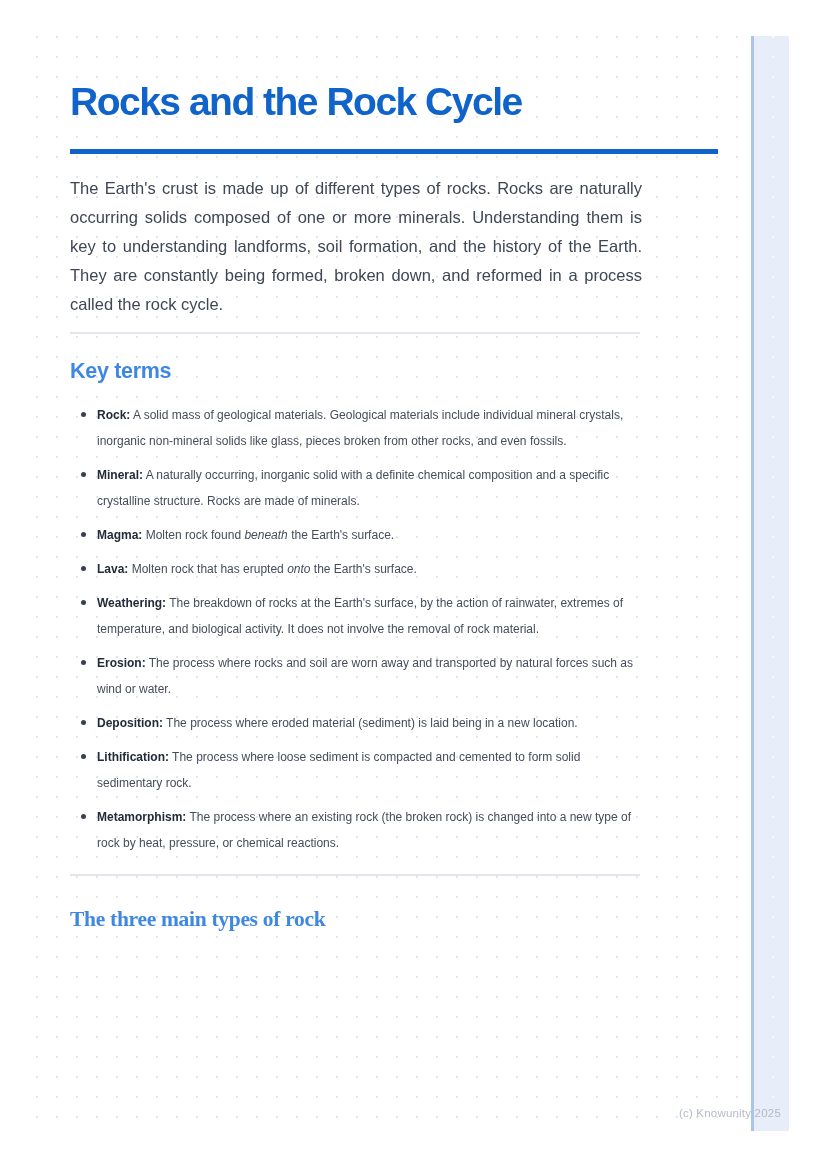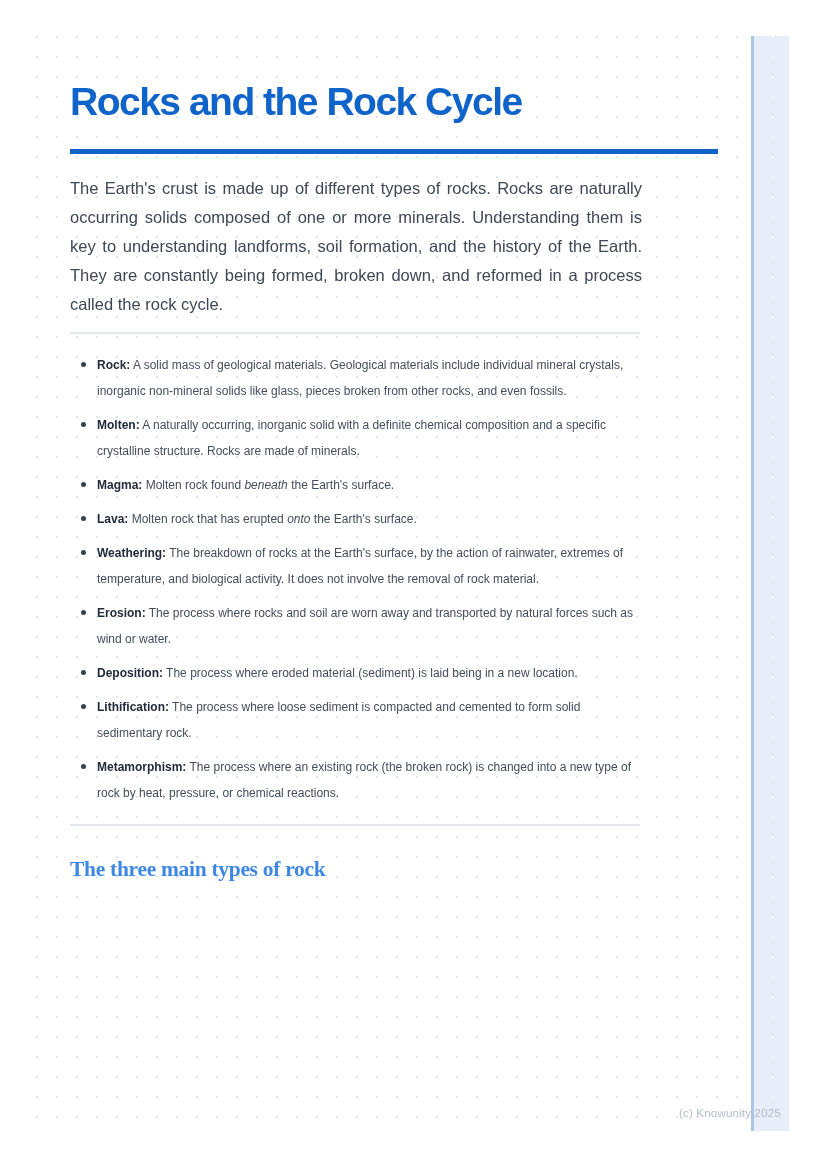--- a/index.html
+++ b/index.html
@@ -74,24 +74,25 @@
 
   <div class="content">
 
     <h1 class="page-title">Rocks and the Rock Cycle</h1>
     <div class="title-rule"></div>
 
     <p class="intro">The Earth's crust is made up of different types of rocks. Rocks are naturally occurring solids composed of one or more minerals. Understanding them is key to understanding landforms, soil formation, and the history of the Earth. They are constantly being formed, broken down, and reformed in a process called the rock cycle.</p>
 
     <div class="divider divider-1"></div>
 
+    <h2 class="section-heading keyterms-heading">Key terms</h2>
 
     <ul class="terms">
       <li><span class="term-label">Rock:</span><span class="term-def"> A solid mass of geological materials. Geological materials include individual mineral crystals, inorganic non-mineral solids like glass, pieces broken from other rocks, and even fossils.</span><em class="term-italic"></em><span class="term-def"></span></li>
-      <li><span class="term-label">Molten:</span><span class="term-def"> A naturally occurring, inorganic solid with a definite chemical composition and a specific crystalline structure. Rocks are made of minerals.</span><em class="term-italic"></em><span class="term-def"></span></li>
+      <li><span class="term-label">Mineral:</span><span class="term-def"> A naturally occurring, inorganic solid with a definite chemical composition and a specific crystalline structure. Rocks are made of minerals.</span><em class="term-italic"></em><span class="term-def"></span></li>
       <li><span class="term-label">Magma:</span><span class="term-def"> Molten rock found </span><em class="term-italic">beneath</em><span class="term-def"> the Earth's surface.</span></li>
       <li><span class="term-label">Lava:</span><span class="term-def"> Molten rock that has erupted </span><em class="term-italic">onto</em><span class="term-def"> the Earth's surface.</span></li>
       <li><span class="term-label">Weathering:</span><span class="term-def"> The breakdown of rocks at the Earth's surface, by the action of rainwater, extremes of temperature, and biological activity. It does not involve the removal of rock material.</span><em class="term-italic"></em><span class="term-def"></span></li>
       <li><span class="term-label">Erosion:</span><span class="term-def"> The process where rocks and soil are worn away and transported by natural forces such as wind or water.</span><em class="term-italic"></em><span class="term-def"></span></li>
       <li><span class="term-label">Deposition:</span><span class="term-def"> The process where eroded material (sediment) is laid being in a new location.</span><em class="term-italic"></em><span class="term-def"></span></li>
       <li><span class="term-label">Lithification:</span><span class="term-def"> The process where loose sediment is compacted and cemented to form solid sedimentary rock.</span><em class="term-italic"></em><span class="term-def"></span></li>
       <li><span class="term-label">Metamorphism:</span><span class="term-def"> The process where an existing rock (the broken rock) is changed into a new type of rock by heat, pressure, or chemical reactions.</span><em class="term-italic"></em><span class="term-def"></span></li>
     </ul>
 
     <div class="divider divider-2"></div>

